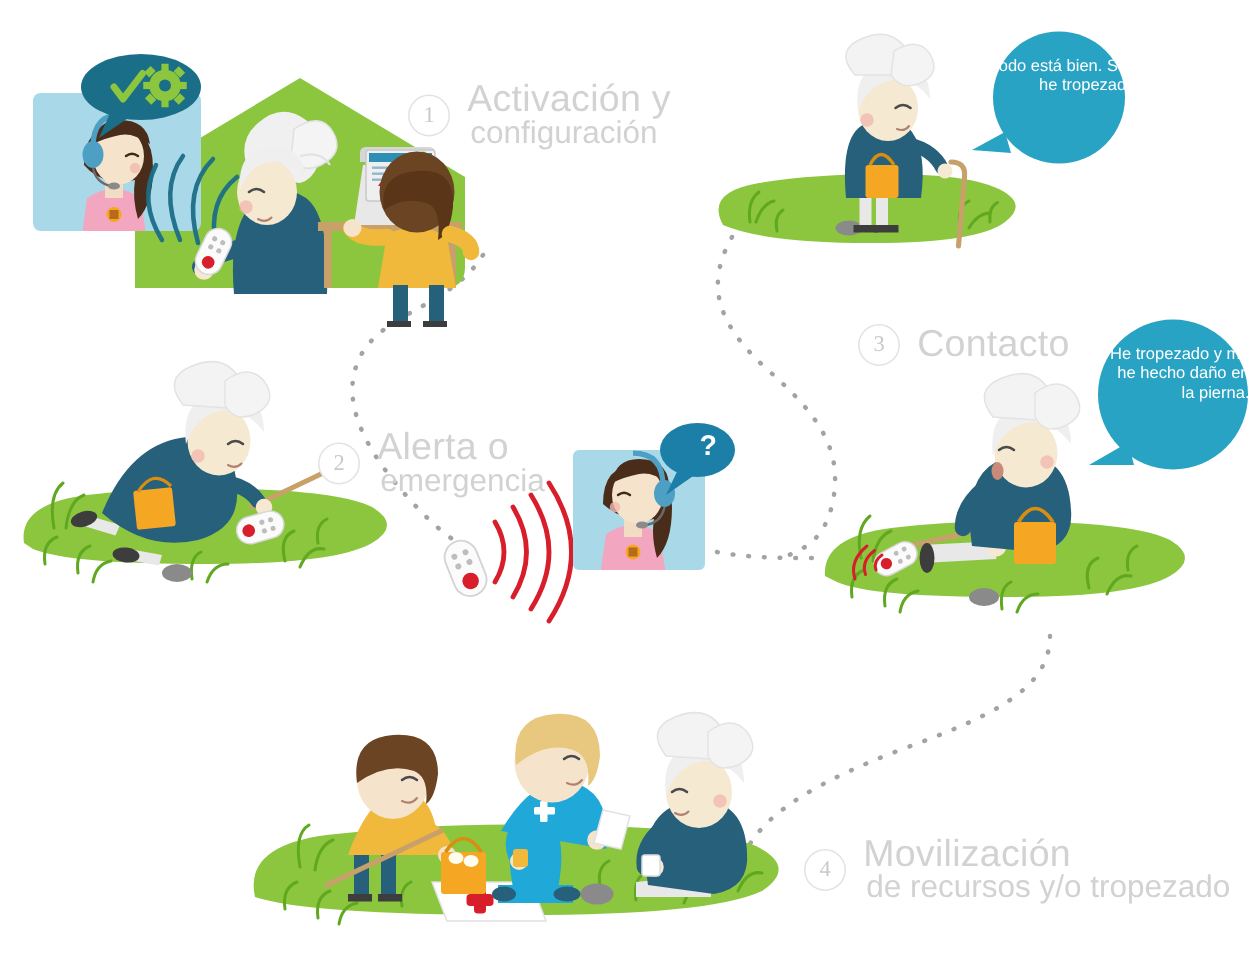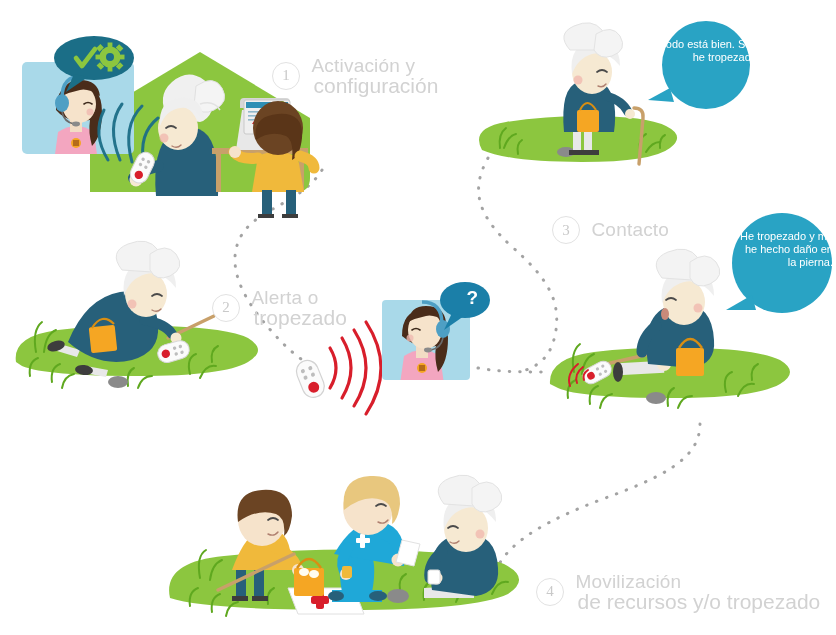--- a/index.html
+++ b/index.html
@@ -13,27 +13,27 @@
 
   .step-label{position:absolute;white-space:nowrap;user-select:none;}
   .step-num{
     display:inline-flex;align-items:center;justify-content:center;
     width:26px;height:26px;border-radius:50%;
     border:1.4px solid #e2e2e2;color:#c9c9c9;
     font-size:15px;font-family:"Liberation Serif",serif;
     vertical-align:middle;margin-right:7px;background:#fff;
   }
   .step-txt{display:inline-block;vertical-align:middle;color:#d2d2d2;}
-  .step-t1{font-size:19px;line-height:20px;letter-spacing:.2px;}
+  .step-t1{font-size:25px;line-height:20px;letter-spacing:.2px;}
   .step-t2{font-size:21px;line-height:19px;display:block;padding-left:2px;}
 
   .s1{left:272px;top:56px;}
   .s2{left:212px;top:288px;}
-  .s3{left:552px;top:216px;}
-  .s4{left:536px;top:572px;}
+  .s3{left:572px;top:216px;}
+  .s4{left:536px;top:559px;}
 
   .bubble-txt{
     position:absolute;color:#fff;text-align:right;
     font-size:11px;line-height:13px;font-family:"Liberation Sans",sans-serif;
     pointer-events:none;
   }
   #b1txt{left:655px;top:38px;width:105px;}
   #b2txt{left:735px;top:230px;width:98px;}
   #qtxt{left:452px;top:287px;width:26px;font-size:19px;font-weight:bold;line-height:22px;}
 </style>
@@ -489,21 +489,21 @@
     <span class="step-txt">
       <span class="step-t1">Activación y</span>
       <span class="step-t2">configuración</span>
     </span>
   </div>
 
   <div class="step-label s2">
     <span class="step-num">2</span>
     <span class="step-txt">
       <span class="step-t1">Alerta o</span>
-      <span class="step-t2">tropezado</span>
+      <span class="step-t2">emergencia</span>
     </span>
   </div>
 
   <div class="step-label s3">
     <span class="step-num">3</span>
     <span class="step-txt">
       <span class="step-t1">Contacto</span>
     </span>
   </div>
 

